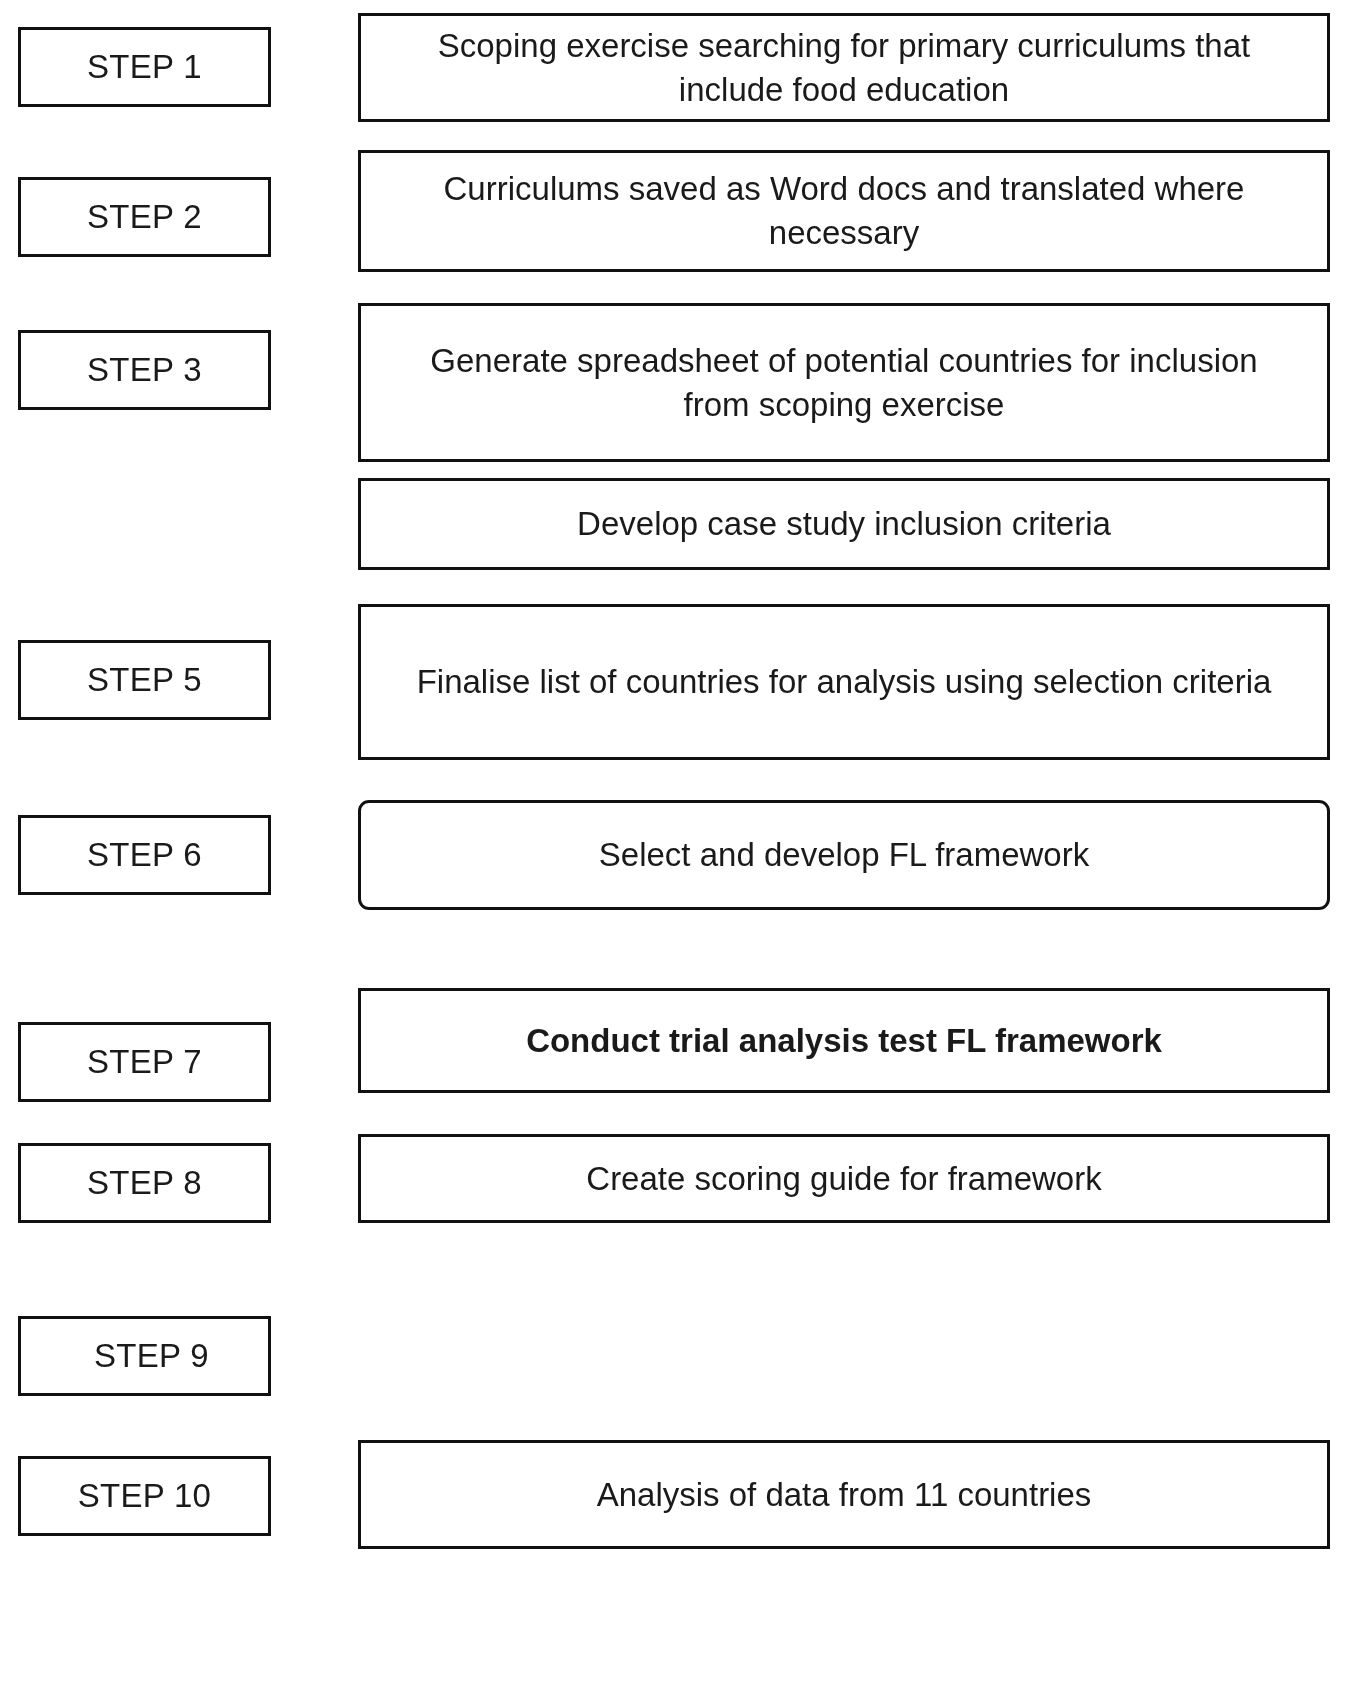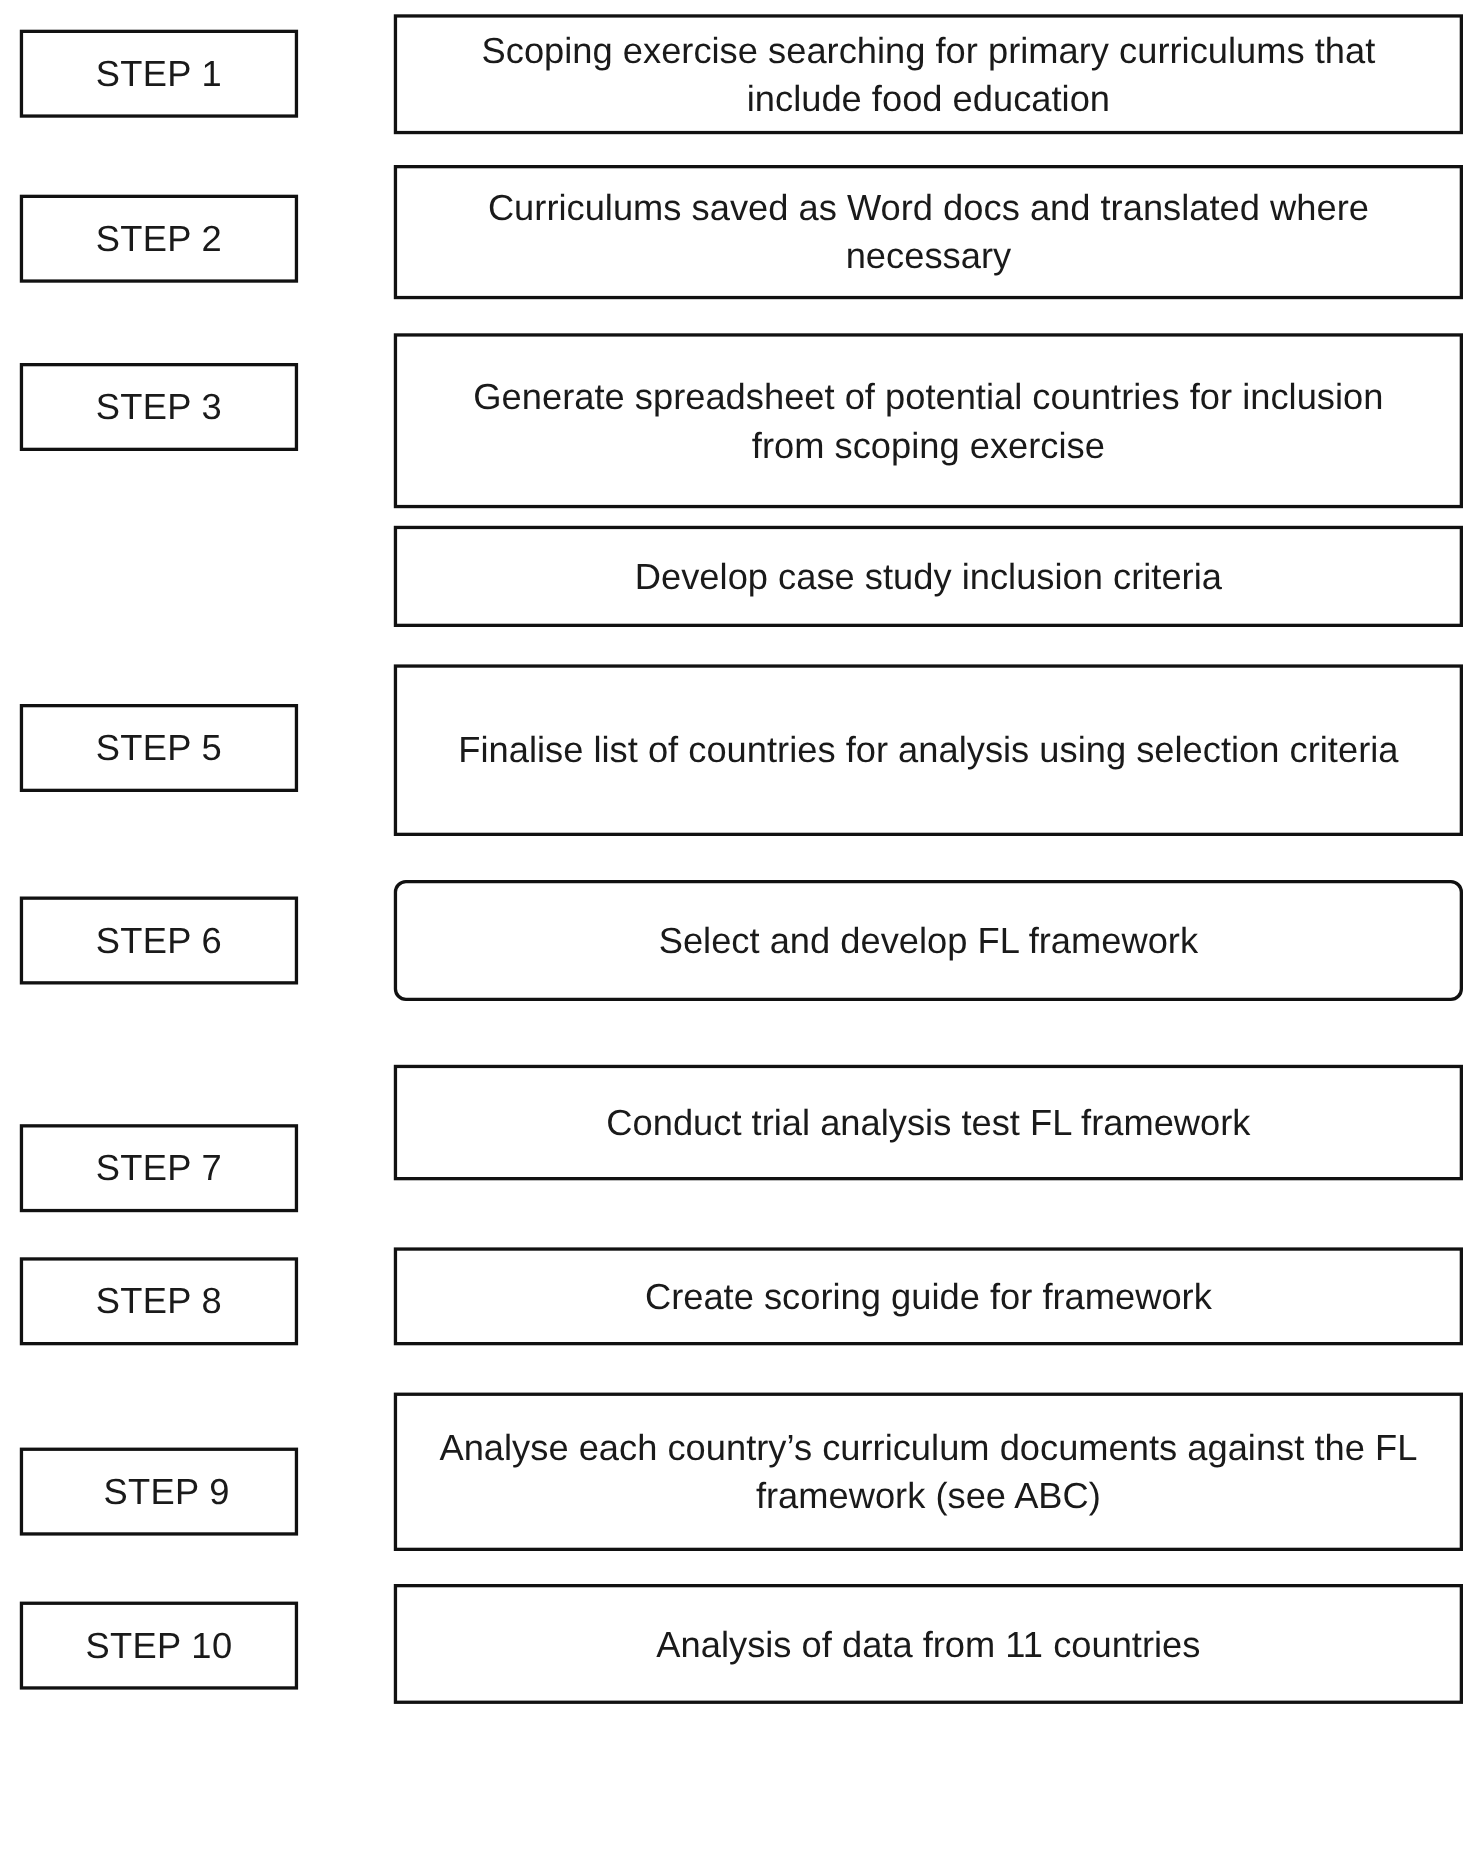--- a/index.html
+++ b/index.html
@@ -97,34 +97,31 @@
     </div>
     <div class="step-box" style="top: 815px; height: 80px;">
       <span class="step-label">STEP 6</span>
     </div>
     <div class="desc-box" style="top: 800px; height: 110px; border-radius: 11px;">
       <div class="desc-text">Select and develop FL framework</div>
     </div>
     <div class="step-box" style="top: 1022px; height: 80px;">
       <span class="step-label">STEP 7</span>
     </div>
-    <div class="desc-box" style="top: 968px; height: 105px;">
+    <div class="desc-box" style="top: 988px; height: 105px; font-weight: bold;">
       <div class="desc-text">Conduct trial analysis test FL framework</div>
     </div>
     <div class="step-box" style="top: 1143px; height: 80px;">
       <span class="step-label">STEP 8</span>
     </div>
     <div class="desc-box" style="top: 1134px; height: 89px;">
       <div class="desc-text">Create scoring guide for framework</div>
     </div>
     <div class="step-box" style="top: 1316px; height: 80px; padding-left: 14px;">
       <span class="step-label">STEP 9</span>
     </div>
-    <div class="desc-box" style="top: 1266px; height: 144px;">
-      <div class="desc-text">Analyse each country’s curriculum documents against the FL framework (see ABC)</div>
-    </div>
     <div class="step-box" style="top: 1456px; height: 80px;">
       <span class="step-label">STEP 10</span>
     </div>
     <div class="desc-box" style="top: 1440px; height: 109px;">
       <div class="desc-text">Analysis of data from 11 countries</div>
     </div>
   </div>
 
 </body></html>

